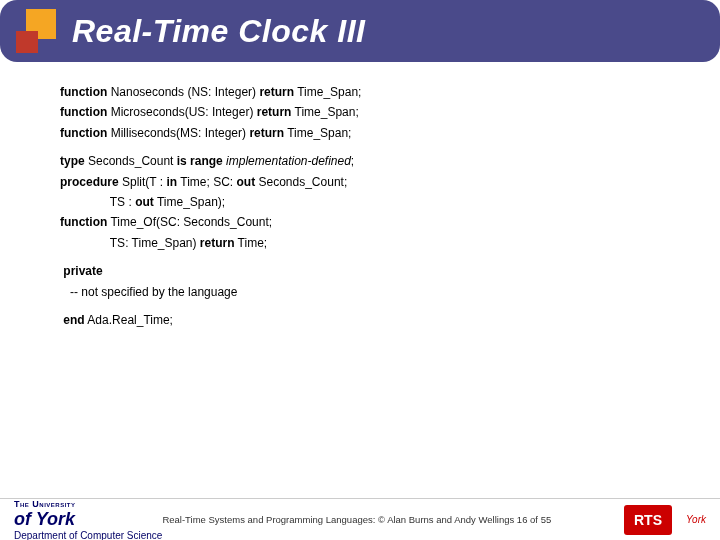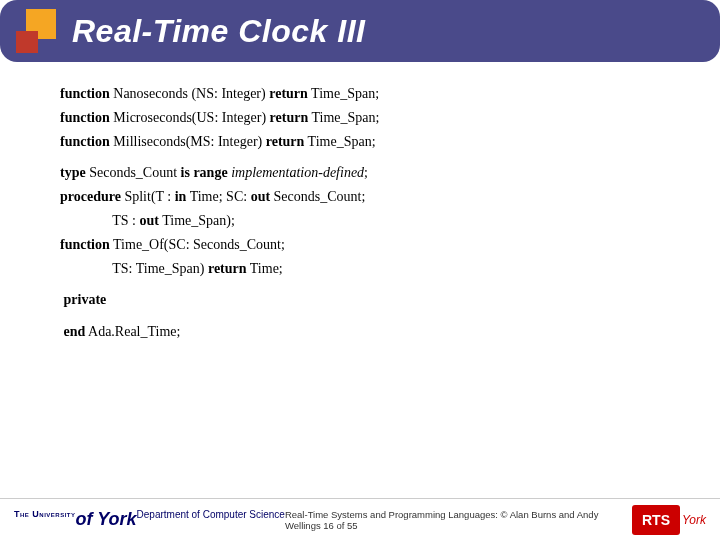--- a/index.html
+++ b/index.html
@@ -54,22 +54,22 @@
       color: #ffffff;
       font-size: 32px;
       font-weight: bold;
       font-style: italic;
       letter-spacing: 0.5px;
     }
 
     
     .content {
       padding: 20px 36px 10px 60px;
-      font-family: Liberation Serif, serif;
-      font-size: 14px;
+      font-family: Liberation Sans, sans-serif;
+      font-size: 12px;
       line-height: 1.7;
     }
 
     .code-line {
       white-space: pre;
       display: block;
     }
 
     .kw-bold {
       font-weight: bold;
@@ -88,21 +88,21 @@
       height: 42px;
       display: flex;
       align-items: center;
       padding: 0 14px;
       border-top: 1px solid #cccccc;
       background: #ffffff;
     }
 
     .footer-logo-left {
       display: flex;
-      flex-direction: row;
+      flex-direction: column;
       align-items: flex-start;
     }
 
     .univ-text {
       font-size: 9px;
       font-variant: small-caps;
       color: #000066;
       font-weight: bold;
       letter-spacing: 0.5px;
     }
@@ -138,24 +138,24 @@
       height: 30px;
       background: #cc0000;
       color: white;
       font-size: 14px;
       font-weight: bold;
       border-radius: 3px;
       position: relative;
     }
 
     .rts-york {
-      font-size: 12px;
+      font-size: 10px;
       color: #cc0000;
       font-style: italic;
-      margin-left: 2px;
+      margin-left: 14px;
     }
 
     .empty-line {
       height: 8px;
     }
   </style>
 </head>
 <body>
 
 <div class="header">
@@ -183,20 +183,21 @@
   <span class="code-line">               TS : <span class="kw-bold">out</span> Time_Span);</span>
 
   <span class="code-line"><span class="kw-bold">function</span> Time_Of(SC: Seconds_Count;</span>
 
   <span class="code-line">               TS: Time_Span) <span class="kw-bold">return</span> Time;</span>
 
   <div class="empty-line"></div>
 
   <span class="code-line"> <span class="kw-bold">private</span></span>
 
+  <span class="code-line">   -- not specified by the language</span>
 
   <div class="empty-line"></div>
 
   <span class="code-line"> <span class="kw-bold">end</span> Ada.Real_Time;</span>
 
 </div>
 
 <div class="footer">
   <div class="footer-logo-left">
     <span class="univ-text">The University</span>

